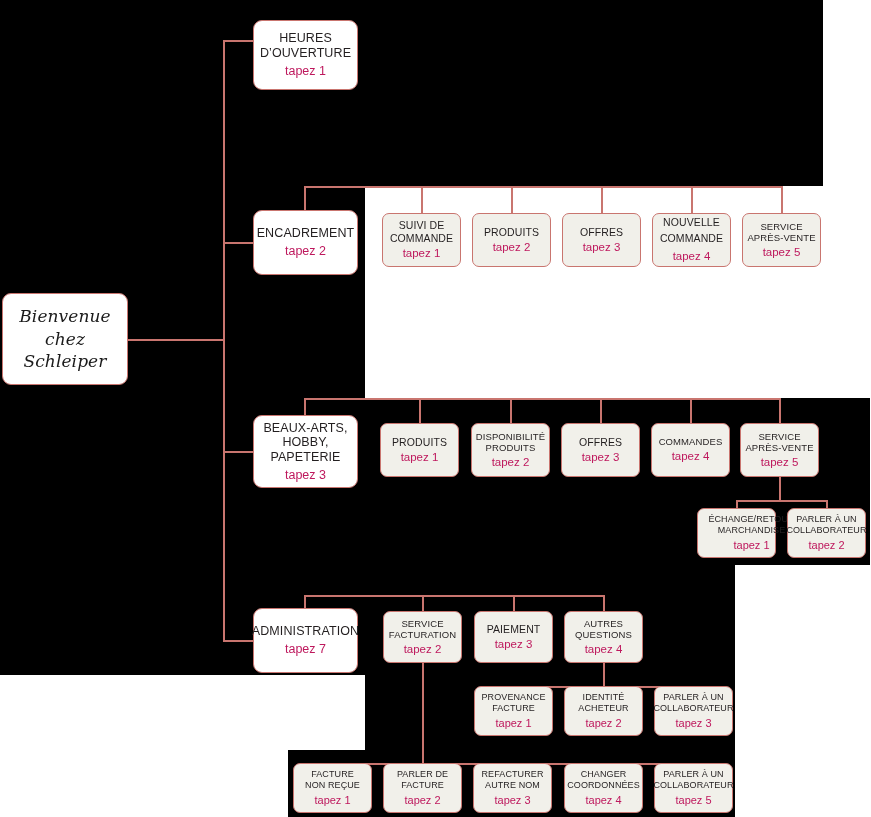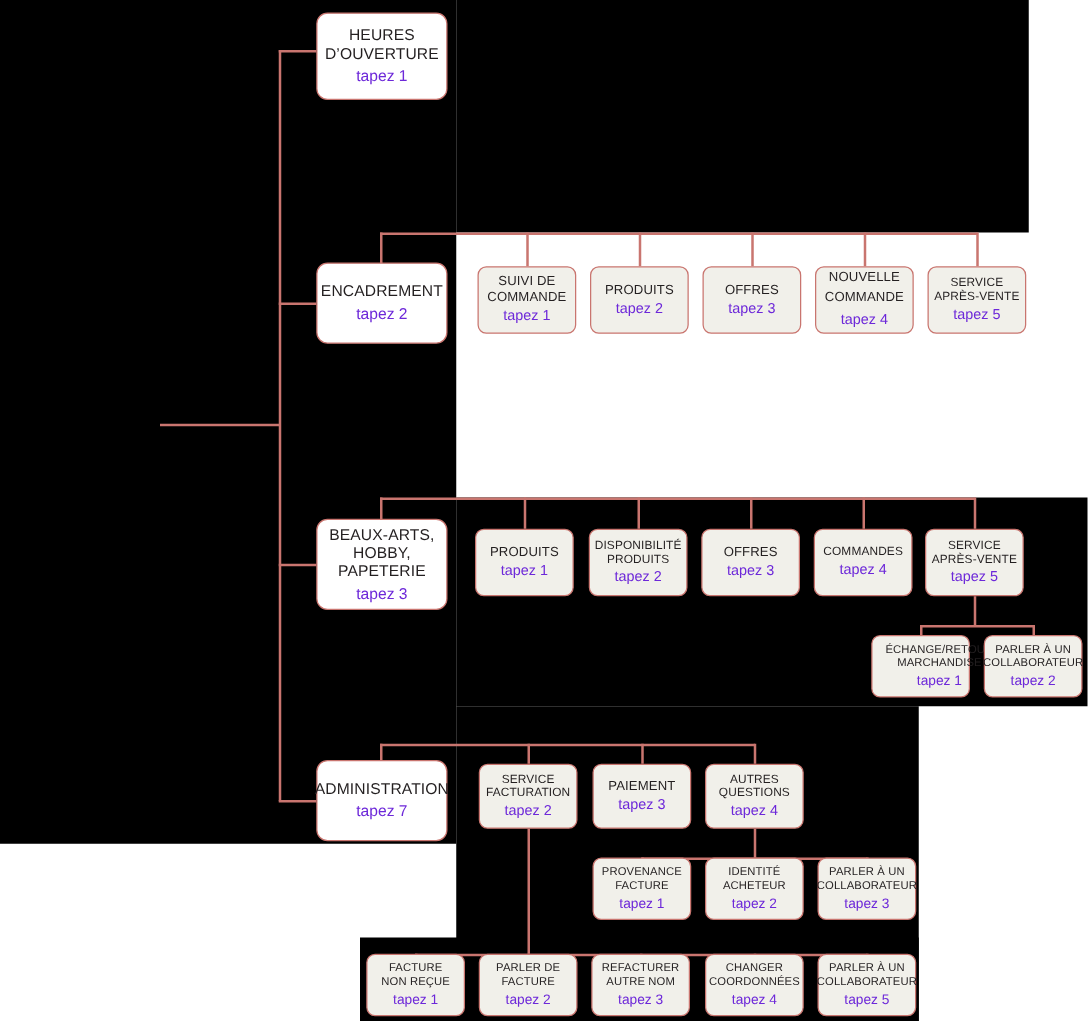--- a/index.html
+++ b/index.html
@@ -42,21 +42,21 @@
     text-align: center;
     color: #231f20;
     line-height: 1.18;
     padding: 2px 3px;
   }
   .node .title {
     font-weight: 400;
     letter-spacing: 0.1px;
   }
   .node .code {
-    color: #6d28d9;
+    color: #be185d;
     margin-top: 3px;
     white-space: nowrap;
   }
 
   
   .node.root {
     background: #ffffff;
     border-radius: 9px;
     font-family: "DejaVu Serif", serif;
     font-style: italic;
@@ -141,22 +141,27 @@
   <div class="line v" style="left:693px; top:686px; height:8px;"></div>
 
   <div class="line v" style="left:422px; top:663px; height:100px;"></div>
   <div class="line h" style="left:332px; top:763px; width:362px;"></div>
   <div class="line v" style="left:332px; top:763px; height:8px;"></div>
   <div class="line v" style="left:422px; top:763px; height:8px;"></div>
   <div class="line v" style="left:512px; top:763px; height:8px;"></div>
   <div class="line v" style="left:603px; top:763px; height:8px;"></div>
   <div class="line v" style="left:693px; top:763px; height:8px;"></div>
 
-
-  <div class="node lvl1" style="left:253px; top:10px; width:105px; height:70px;">
+  <div class="node root" style="left:2px; top:293px; width:126px; height:92px;">
+    <span class="title">Bienvenue</span>
+    <span class="title">chez</span>
+    <span class="title">Schleiper</span>
+  </div>
+
+  <div class="node lvl1" style="left:253px; top:20px; width:105px; height:70px;">
     <span class="title">HEURES</span>
     <span class="title">D’OUVERTURE</span>
     <span class="code">tapez 1</span>
   </div>
 
   <div class="node lvl1" style="left:253px; top:210px; width:105px; height:65px;">
     <span class="title">ENCADREMENT</span>
     <span class="code">tapez 2</span>
   </div>
 

